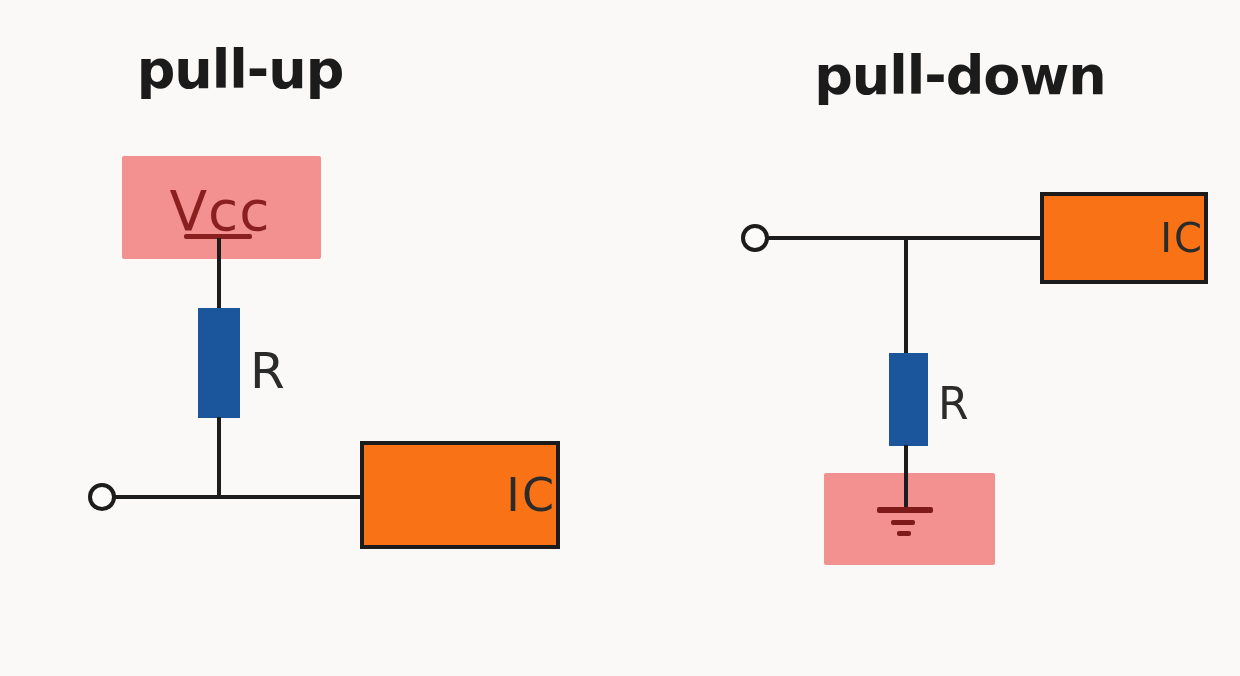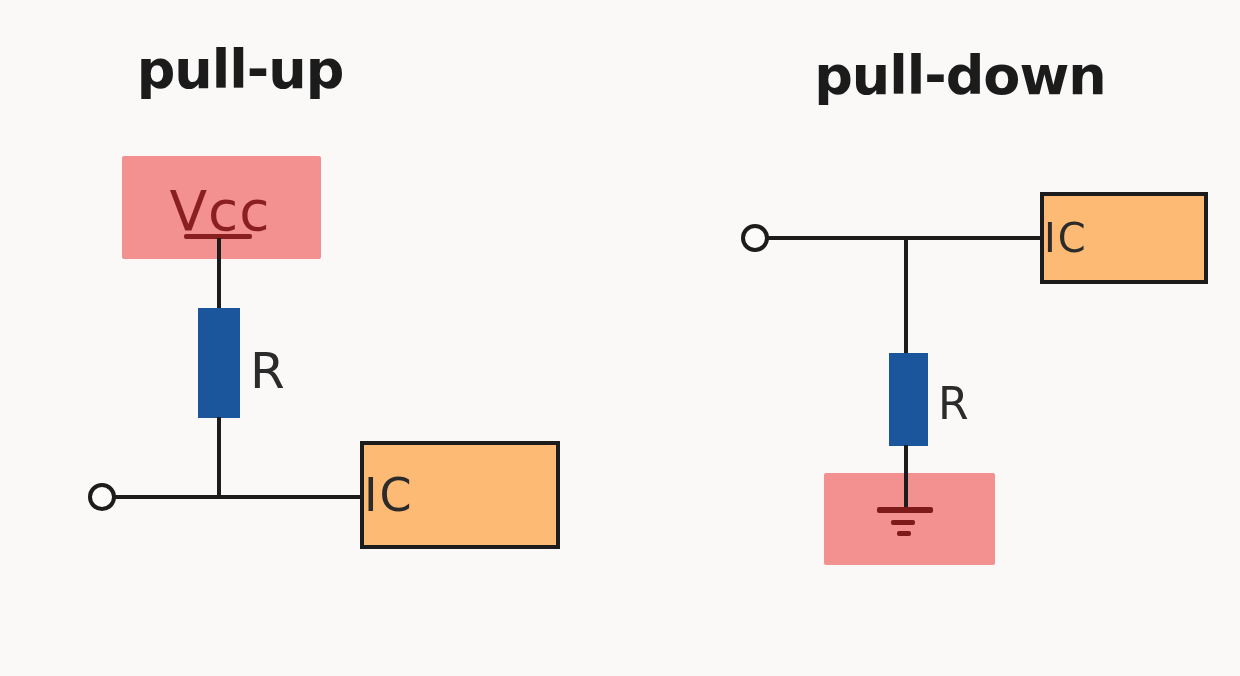--- a/index.html
+++ b/index.html
@@ -40,22 +40,22 @@
   .resistor{background:var(--resistor-blue);}
   .r-label{color:var(--label-gray);font-size:48px;}
   .terminal{
     width:28px;height:28px;
     border:4px solid var(--wire-black);
     border-radius:50%;
     background:#FCFBFA;
   }
   .ic-box{
     border:4px solid var(--wire-black);
-    background:#fdba74;
-    display:flex;align-items:center;justify-content:flex-start;
+    background:#f97316;
+    display:flex;align-items:center;justify-content:flex-end;
     color:var(--label-gray);
     letter-spacing:2px;
   }
 </style>
 </head>
 <body>
 
 <div class="canvas">
 
   <div class="abs title" style="left:110px;top:38px;width:260px;">pull-up</div>

